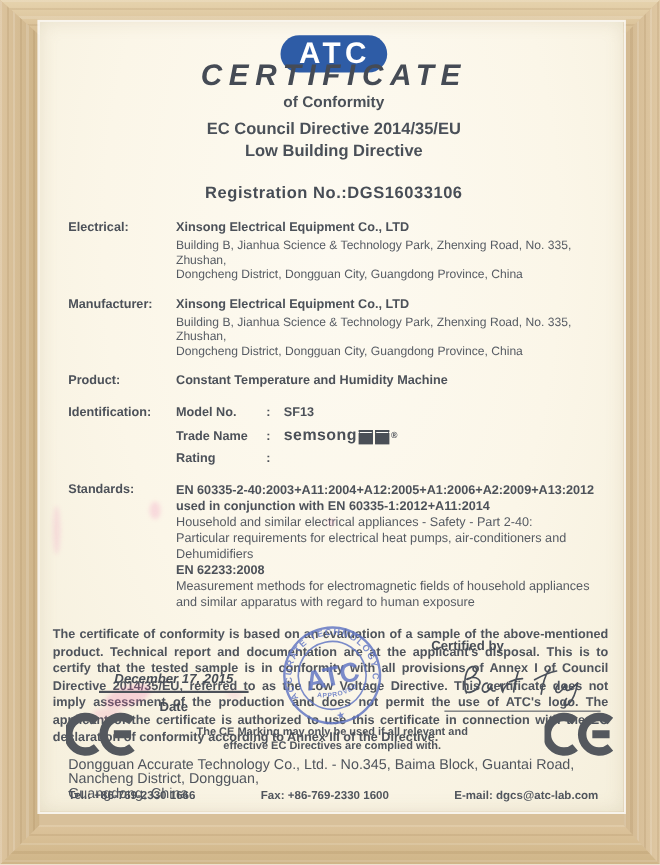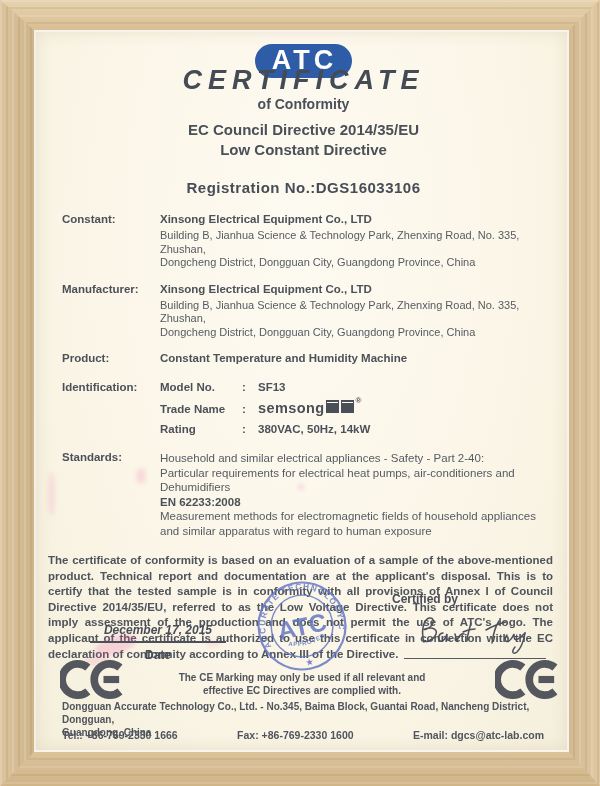--- a/index.html
+++ b/index.html
@@ -34,21 +34,21 @@
   .wood-right {
     right:0; top:0; width:33px; height:786px;
     background:
       repeating-linear-gradient(90deg, rgba(255,255,255,.16) 0 2px, rgba(255,255,255,0) 2px 6px, rgba(146,112,66,.15) 6px 8px, rgba(0,0,0,0) 8px 12px),
       linear-gradient(90deg,#d2b890,#dfc8a3);
     clip-path: polygon(0 32px, 100% 0, 100% 100%, 0 calc(100% - 36px));
   }
 
   
   .paper {
-    position:absolute; left:36px; top:32px; width:531px; height:718px;
+    position:absolute; left:36px; top:20px; width:531px; height:718px;
     background: radial-gradient(ellipse at 50% 28%, #fdfaf1 0%, #fbf6e8 55%, #f5efdc 100%);
     box-shadow: 0 0 0 2px rgba(255,255,255,.8), inset 0 0 16px rgba(162,140,96,.18);
     padding: 8px 22px 0 26px;
     color:#4c5159;
   }
 
   
   .smudge { position:absolute; pointer-events:none; border-radius:50%; filter:blur(2px); }
   .sm1 { left:58px; top:604px; width:44px; height:18px; background:rgba(236,92,168,.22); transform:rotate(-18deg); }
   .sm2 { left:48px; top:624px; width:26px; height:10px; background:rgba(236,92,168,.16); }
@@ -77,21 +77,21 @@
   .fields { margin-top:17px; }
   .frow { display:grid; grid-template-columns:98px 1fr; margin-bottom:13px; }
   .flabel { font-weight:bold; font-size:11.5px; }
   .fname  { font-weight:bold; font-size:11.5px; margin-bottom:4px; }
   .faddr  { font-size:11px; line-height:13.5px; color:#565b63; }
 
   .id-row { display:grid; grid-template-columns:82px 16px 1fr; margin-bottom:7px; align-items:baseline; }
   .id-label { font-weight:bold; font-size:11.5px; }
   .id-sep { font-weight:bold; font-size:11.5px; }
   .id-value { font-weight:bold; font-size:11.5px; }
-  .brand-line { display:flex; align-items:flex-start; gap:1px; }
+  .brand-line { display:flex; align-items:flex-end; gap:1px; }
   .brand-text { font-weight:bold; font-size:14.5px; letter-spacing:.4px; color:#4b5058; }
   .cjk-block {
     display:inline-block; width:13px; height:13px; margin-left:1px;
     background: repeating-linear-gradient(180deg,#4a4f57 0 2px, rgba(255,255,255,.65) 2px 3px, #4a4f57 3px 5px, #4a4f57 5px 13px);
     box-shadow: inset 0 0 0 1px #4a4f57;
   }
   .reg-mark { font-size:8px; vertical-align:top; position:relative; top:-4px; font-weight:bold; }
 
   .st-bold { font-weight:bold; font-size:11.5px; line-height:14.5px; color:#4c5159; }
   .st-norm { font-size:11.5px; line-height:14.5px; color:#565b63; }
@@ -115,21 +115,21 @@
   .ce-left  { position:absolute; left:24px;  top:626px; }
   .ce-right { position:absolute; left:459px; top:626px; }
 
   .ce-notice {
     position:absolute; left:110px; top:639px; width:312px; text-align:center;
     font-weight:bold; font-size:10px; line-height:13px; color:#50555d;
   }
 
   .footer-company {
     position:absolute; left:26px; top:668px; width:486px;
-    font-weight:bold; font-size:10px; line-height:13px; color:#50555d;
+    font-weight:normal; font-size:13px; line-height:13px; color:#50555d;
   }
   .contact-row {
     position:absolute; left:26px; top:697px; width:482px;
     display:flex; justify-content:space-between;
     font-weight:bold; font-size:10.5px; color:#50555d;
   }
 </style>
 </head>
 <body>
 
@@ -147,26 +147,26 @@
     <div class="smudge sm4"></div>
     <div class="smudge sm5"></div>
     <div class="smudge sm6"></div>
 
     <div class="logo-row">
       <span class="atc-pill">ATC</span>
     </div>
     <div class="cert-title">CERTIFICATE</div>
     <div class="sub1">of Conformity</div>
     <div class="sub2">EC Council Directive 2014/35/EU</div>
-    <div class="sub3">Low Constant Directive</div>
+    <div class="sub3">Low Building Directive</div>
     <div class="reg">Registration No.:DGS16033106</div>
 
     <div class="fields">
       <div class="frow">
-        <div class="flabel">Constant:</div>
+        <div class="flabel">Electrical:</div>
         <div>
           <div class="fname">Xinsong Electrical Equipment Co., LTD</div>
           <div class="faddr">Building B, Jianhua Science &amp; Technology Park, Zhenxing Road, No. 335, Zhushan,</div>
           <div class="faddr">Dongcheng District, Dongguan City, Guangdong Province, China</div>
         </div>
       </div>
 
       <div class="frow">
         <div class="flabel">Manufacturer:</div>
         <div>
@@ -195,28 +195,28 @@
             <span class="brand-line">
               <span class="brand-text">semsong</span>
               <span class="cjk-block" title="晶松"></span>
               <span class="cjk-block"></span>
               <span class="reg-mark">®</span>
             </span>
           </div>
           <div class="id-row">
             <span class="id-label">Rating</span>
             <span class="id-sep">:</span>
-            <span class="id-value">380VAC, 50Hz, 14kW</span>
           </div>
         </div>
       </div>
 
       <div class="frow" style="margin-bottom:0;">
         <div class="flabel">Standards:</div>
         <div>
+          <div class="st-bold">EN 60335-2-40:2003+A11:2004+A12:2005+A1:2006+A2:2009+A13:2012 used in conjunction with EN 60335-1:2012+A11:2014</div>
           <div class="st-norm">Household and similar electrical appliances - Safety - Part 2-40:</div>
           <div class="st-norm">Particular requirements for electrical heat pumps, air-conditioners and Dehumidifiers</div>
           <div class="st-bold">EN 62233:2008</div>
           <div class="st-norm">Measurement methods for electromagnetic fields of household appliances and similar apparatus with regard to human exposure</div>
         </div>
       </div>
     </div>
 
     <div class="declaration">The certificate of conformity is based on an evaluation of a sample of the above-mentioned product. Technical report and documentation are at the applicant's disposal. This is to certify that the tested sample is in conformity with all provisions of Annex I of Council Directive 2014/35/EU, referred to as the Low Voltage Directive. This certificate does not imply assessment of the production and does not permit the use of ATC's logo. The applicant of the certificate is authorized to use this certificate in connection with the EC declaration of conformity according to Annex III of the Directive.</div>
 

